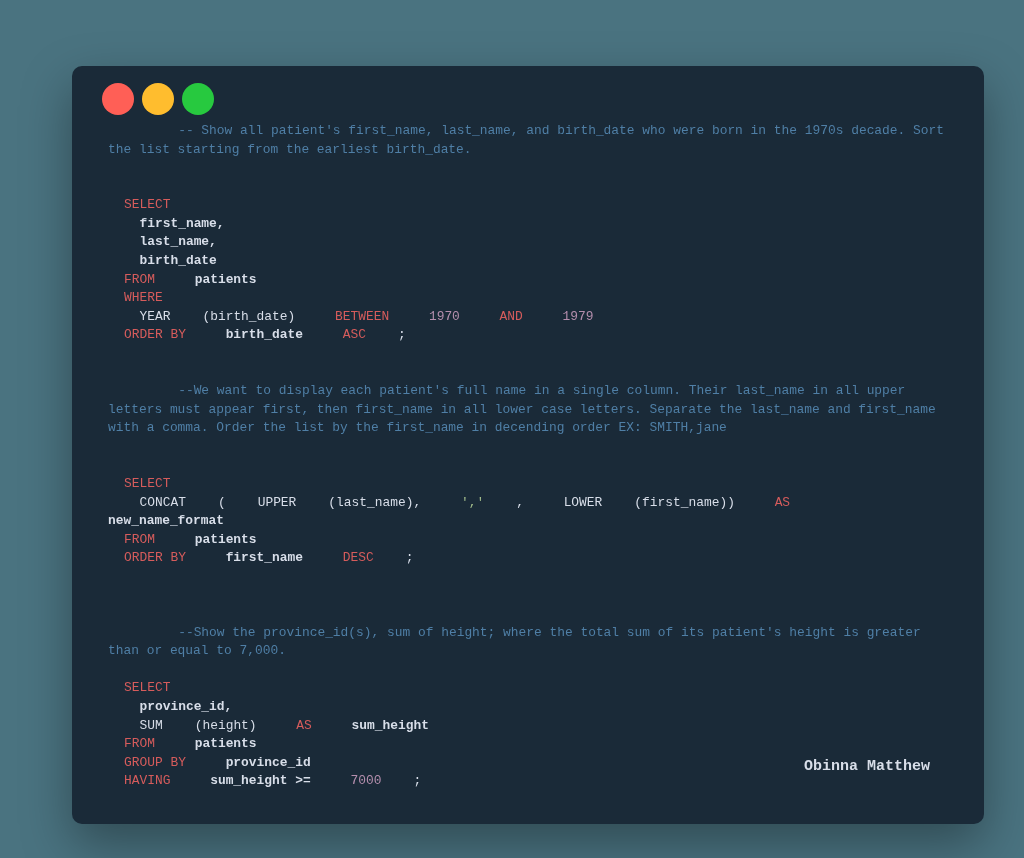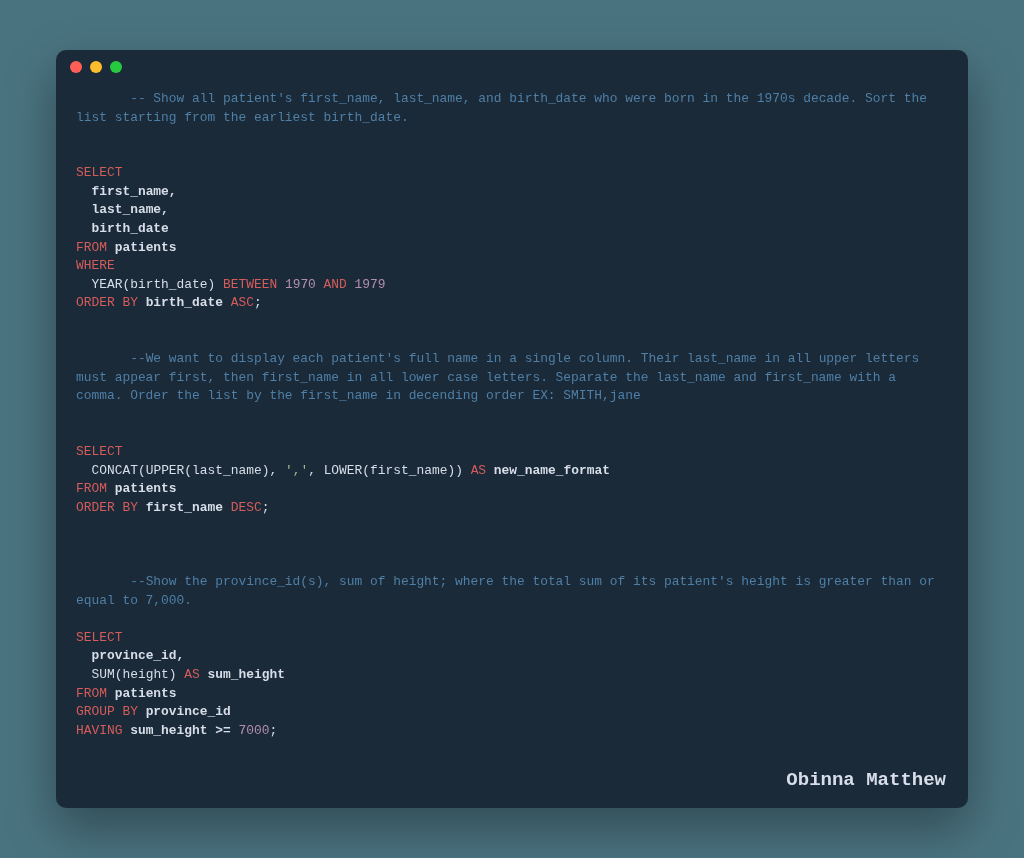--- a/index.html
+++ b/index.html
@@ -1,15 +1,15 @@
 <!DOCTYPE html>
 <html><head>
 <meta charset="utf-8">
 <style>
-  * { margin: 0; padding: 0; box-sizing: border-box; }
+  * { margin: 0; padding: 16px; box-sizing: border-box; }
   body {
     background: #4a7380;
     width: 1024px;
     height: 858px;
     display: flex;
     align-items: center;
     justify-content: center;
     font-family: "Menlo", "Consolas", "Courier New", monospace;
   }
   .window {
@@ -52,21 +52,21 @@
   .num { color: #b48ead; }
   .str { color: #a3be8c; }
   .func { color: #d8dee9; }
   .white { color: #d8dee9; }
   .author {
     position: absolute;
     right: 22px;
     bottom: 14px;
     color: #d8dee9;
     font-weight: 600;
-    font-size: 19px;
+    font-size: 15px;
   }
 </style>
 </head>
 <body>
 
 <div class="window">
   <div class="titlebar">
     <div class="tl-btn red"></div>
     <div class="tl-btn yellow"></div>
     <div class="tl-btn green"></div>

